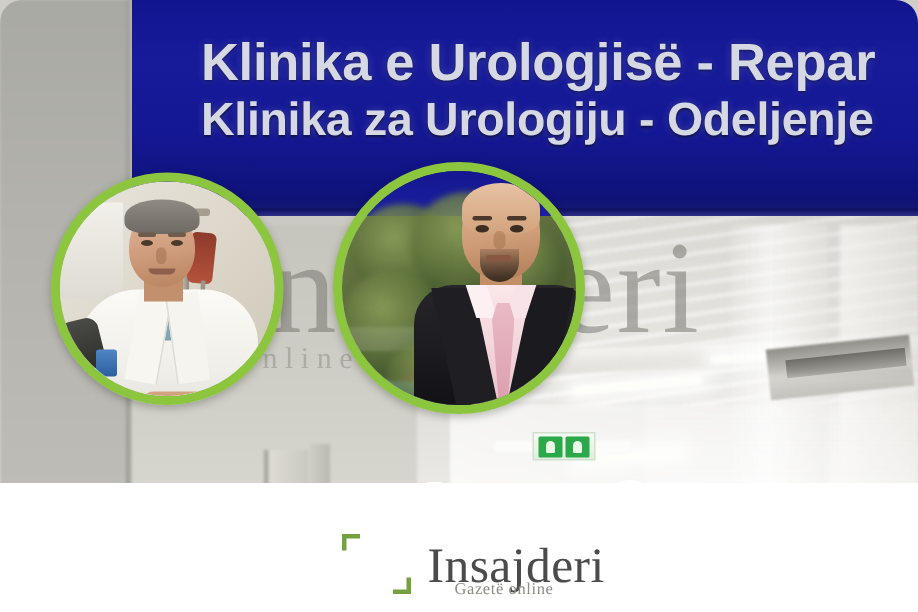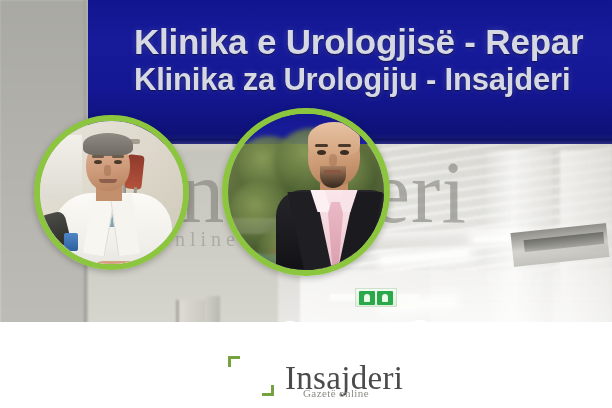--- a/index.html
+++ b/index.html
@@ -9,21 +9,21 @@
     overflow:hidden; background:#ffffff;
   }
   #stage {
     position:relative;
     width:612px; height:408px;
     overflow:hidden;
     background:#cfcec8;
   }
 
   
-  .photo { position:absolute; inset:0; overflow:hidden; }
+  .photo { position:absolute; inset:0; overflow:hidden;border-radius:15px; }
 
   
   .bg-base {
     position:absolute; inset:0;
     background:
       linear-gradient(180deg,#b9b8b2 0%, #c6c5bf 30%, #dcdbd6 62%, #eeedea 85%, #f6f5f3 100%);
   }
   
   .wall-left {
     position:absolute; left:0; top:0; width:90px; height:330px;
@@ -532,21 +532,21 @@
       <div class="exit-sq"></div>
     </div>
 
     <div class="door-frame soft"></div>
     <div class="door-frame2 soft"></div>
     <div class="door-tall soft"></div>
     <div class="door-tall2 soft"></div>
 
     <div class="blue-sign">
       <div class="sign-line sign-line-1">Klinika e Urologjisë - Repar</div>
-      <div class="sign-line sign-line-2">Klinika za Urologiju - Insajderi</div>
+      <div class="sign-line sign-line-2">Klinika za Urologiju - Odeljenje</div>
     </div>
 
     <div class="watermark">Insajderi</div>
     <div class="watermark-sub">online</div>
 
     <div class="portrait portrait-left">
       <div class="pimg">
         <div class="dl-bg"></div>
         <div class="dl-wallpanel"></div>
         <div class="dl-pole"></div>

